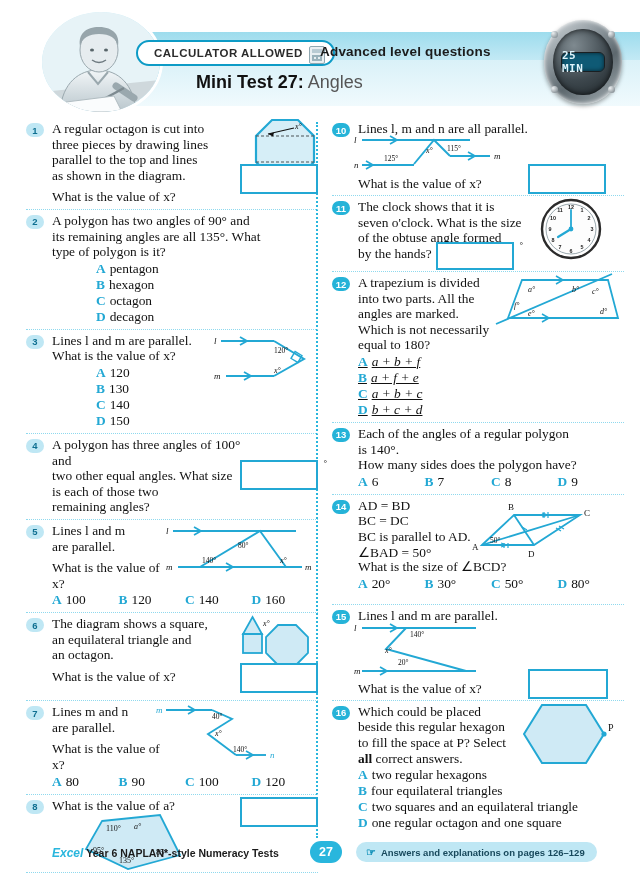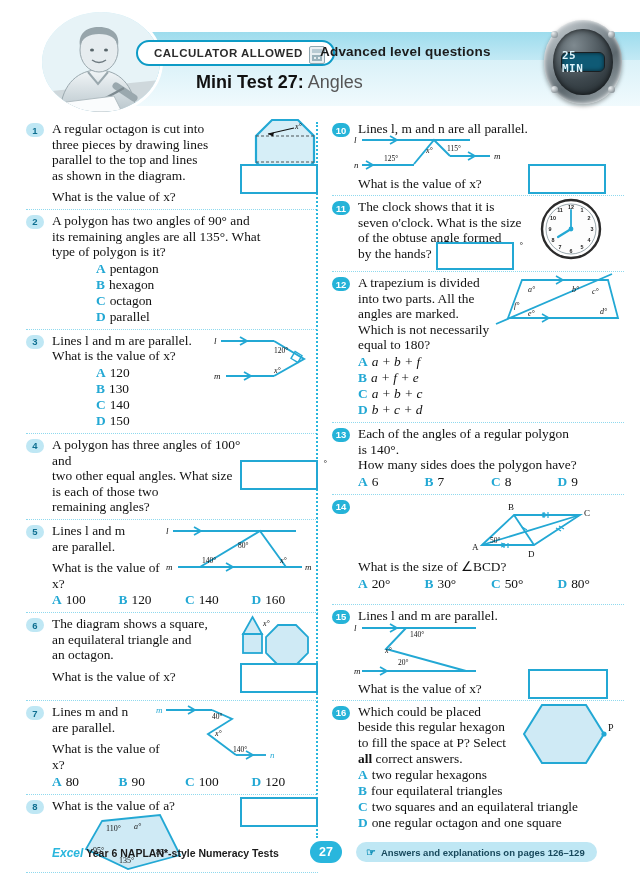--- a/index.html
+++ b/index.html
@@ -136,21 +136,21 @@
 
   .opts { display:flex; flex-wrap:wrap; margin-top:1px; }
   .opt { font-size:13.4px; line-height:16px; }
   .opt .L {
     font-family:"Liberation Serif", serif;
     font-weight:bold; color:#23a8d4; margin-right:4px;
   }
   .opts.two .opt { width:50%;margin-left:44px; }
   .opts.four .opt { width:25%; }
   .opts.stack .opt { width:100%; }
-  .opts.two-wide .opt { width:52%; }
+  .opts.two-wide .opt { width:52%;text-decoration:underline; }
 
   
   .abox {
     border:2px solid #23a8d4; background:#fff;
     display:inline-block;
   }
   .abox-deg { position:relative; display:inline-block; }
   .abox-deg .deg {
     position:absolute; right:-9px; top:-2px; font-size:9px; color:#111;
   }
@@ -285,21 +285,21 @@
       <div class="qnum">2</div>
       <div class="qtext">
         <div>A polygon has two angles of 90° and</div>
         <div>its remaining angles are all 135°. What</div>
         <div>type of polygon is it?</div>
       </div>
       <div class="opts two">
         <div class="opt"><span class="L">A</span><span>pentagon</span></div>
         <div class="opt"><span class="L">B</span><span>hexagon</span></div>
         <div class="opt"><span class="L">C</span><span>octagon</span></div>
-        <div class="opt"><span class="L">D</span><span>parallel</span></div>
+        <div class="opt"><span class="L">D</span><span>decagon</span></div>
       </div>
     </div>
 
     <div class="q" style="min-height:64px">
       <div class="qnum">3</div>
       <div class="qtext" style="width:182px">
         <div>Lines l and m are parallel.</div>
         <div>What is the value of x?</div>
       </div>
       <div class="opts two" style="width:182px">
@@ -582,20 +582,26 @@
       <div class="opts four">
         <div class="opt"><span class="L">A</span><span>6</span></div>
         <div class="opt"><span class="L">B</span><span>7</span></div>
         <div class="opt"><span class="L">C</span><span>8</span></div>
         <div class="opt"><span class="L">D</span><span>9</span></div>
       </div>
     </div>
 
     <div class="q" style="min-height:110px">
       <div class="qnum dark">14</div>
+      <div class="qtext" style="width:132px">
+        <div>AD = BD</div>
+        <div>BC = DC</div>
+        <div>BC is parallel to AD.</div>
+        <div>∠BAD = 50°</div>
+      </div>
       <div class="fig" style="left:136px; top:6px">
         <svg class="figsvg" width="132" height="60" viewBox="0 0 132 60">
           <text x="40" y="9" font-family="Liberation Serif, serif" font-size="9" fill="#111">B</text>
           <text x="116" y="15" font-family="Liberation Serif, serif" font-size="9" fill="#111">C</text>
           <text x="4" y="49" font-family="Liberation Serif, serif" font-size="9" fill="#111">A</text>
           <text x="60" y="56" font-family="Liberation Serif, serif" font-size="9" fill="#111">D</text>
           <path d="M14 44 L46 14 L112 14 L66 44 Z" fill="none" stroke="#23a8d4" stroke-width="1.8"></path>
           <line x1="14" y1="44" x2="112" y2="14" stroke="#23a8d4" stroke-width="1.8"></line>
           <line x1="46" y1="14" x2="66" y2="44" stroke="#23a8d4" stroke-width="1.8"></line>
           <path d="M76 11 l0 6 M80 11 l0 6" stroke="#23a8d4" stroke-width="1.2"></path>

